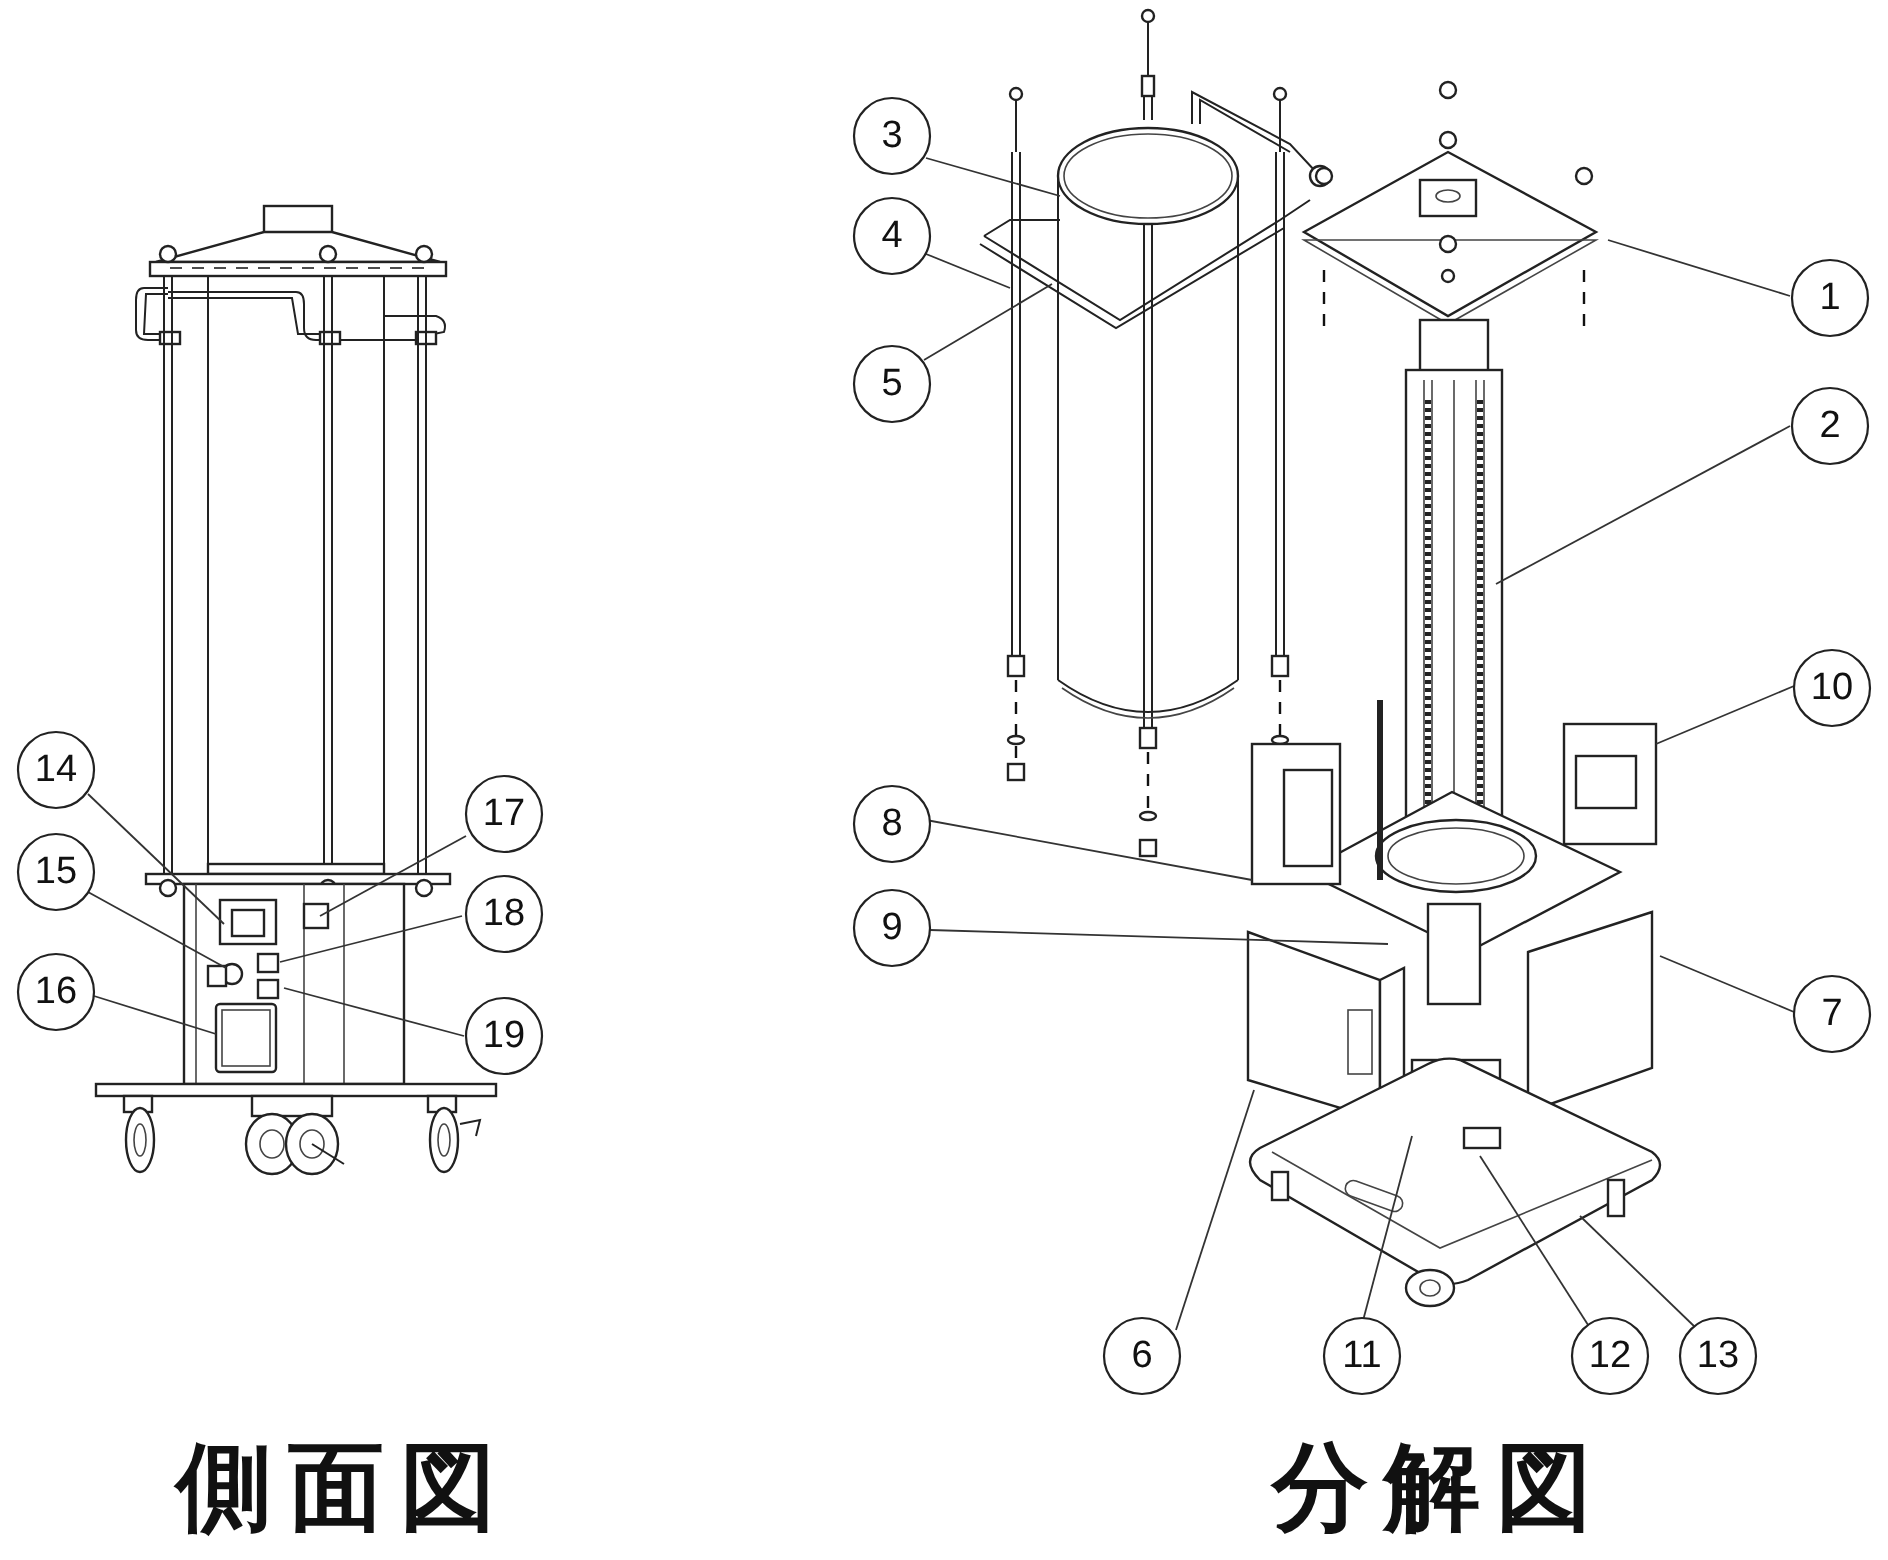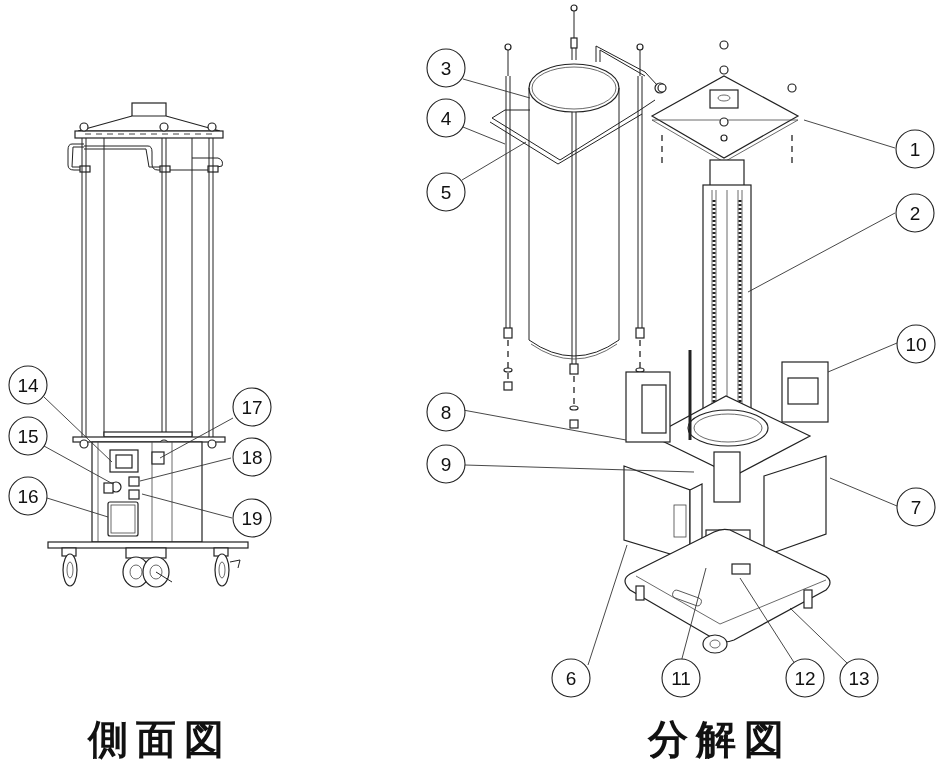--- a/index.html
+++ b/index.html
@@ -5,23 +5,23 @@
   html, body { margin: 0; padding: 0; background: #ffffff; }
   body { width: 944px; height: 780px; position: relative; overflow: hidden; font-family: "DejaVu Sans", sans-serif; }
   svg#art { position: absolute; left: 0; top: 0; }
   .ln { stroke: #222; fill: none; stroke-width: 1; }
   .ln2 { stroke: #222; fill: #fff; stroke-width: 1.2; }
   .thin { stroke: #444; fill: none; stroke-width: 0.8; }
   .dash { stroke: #111; fill: none; stroke-width: 1.2; stroke-dasharray: 6 5; }
   .lead { stroke: #333; fill: none; stroke-width: 0.9; }
   .callout circle { fill: #fff; stroke: #222; stroke-width: 1.1; }
   .callout text { font-family: "Liberation Sans", sans-serif; font-size: 19px; fill: #111; text-anchor: middle; dominant-baseline: central; }
-  .fig-title { position: absolute; font-family: "DejaVu Sans", sans-serif; font-weight: bold; font-size: 40px; letter-spacing: 8px; color: #111; }
+  .fig-title { position: absolute; font-family: "DejaVu Sans", sans-serif; font-weight: bold; font-size: 48px; letter-spacing: 8px; color: #111; }
   #title-side { left: 88px; top: 712px; }
-  #title-exploded { left: 636px; top: 712px; margin-left: 12px; }
+  #title-exploded { left: 636px; top: 712px; }
 </style>
 </head>
 <body>
 
 <svg id="art" width="944" height="780" viewBox="0 0 944 780">
 
   <g>
 
     <rect class="ln2" x="132" y="103" width="34" height="14"></rect>
     <polygon class="ln2" points="78,131 132,116 166,116 220,131"></polygon>

